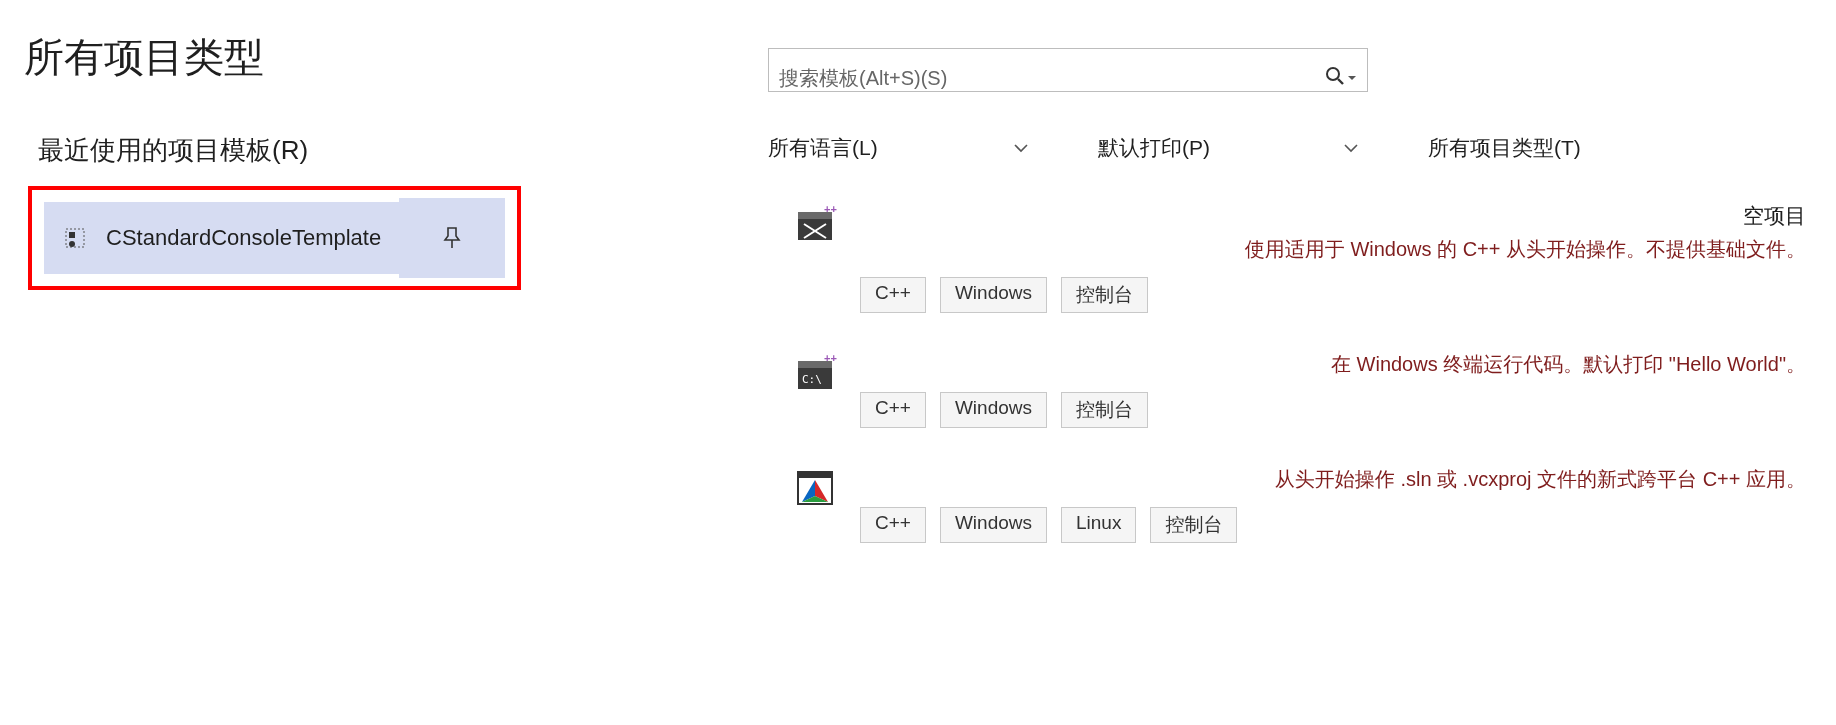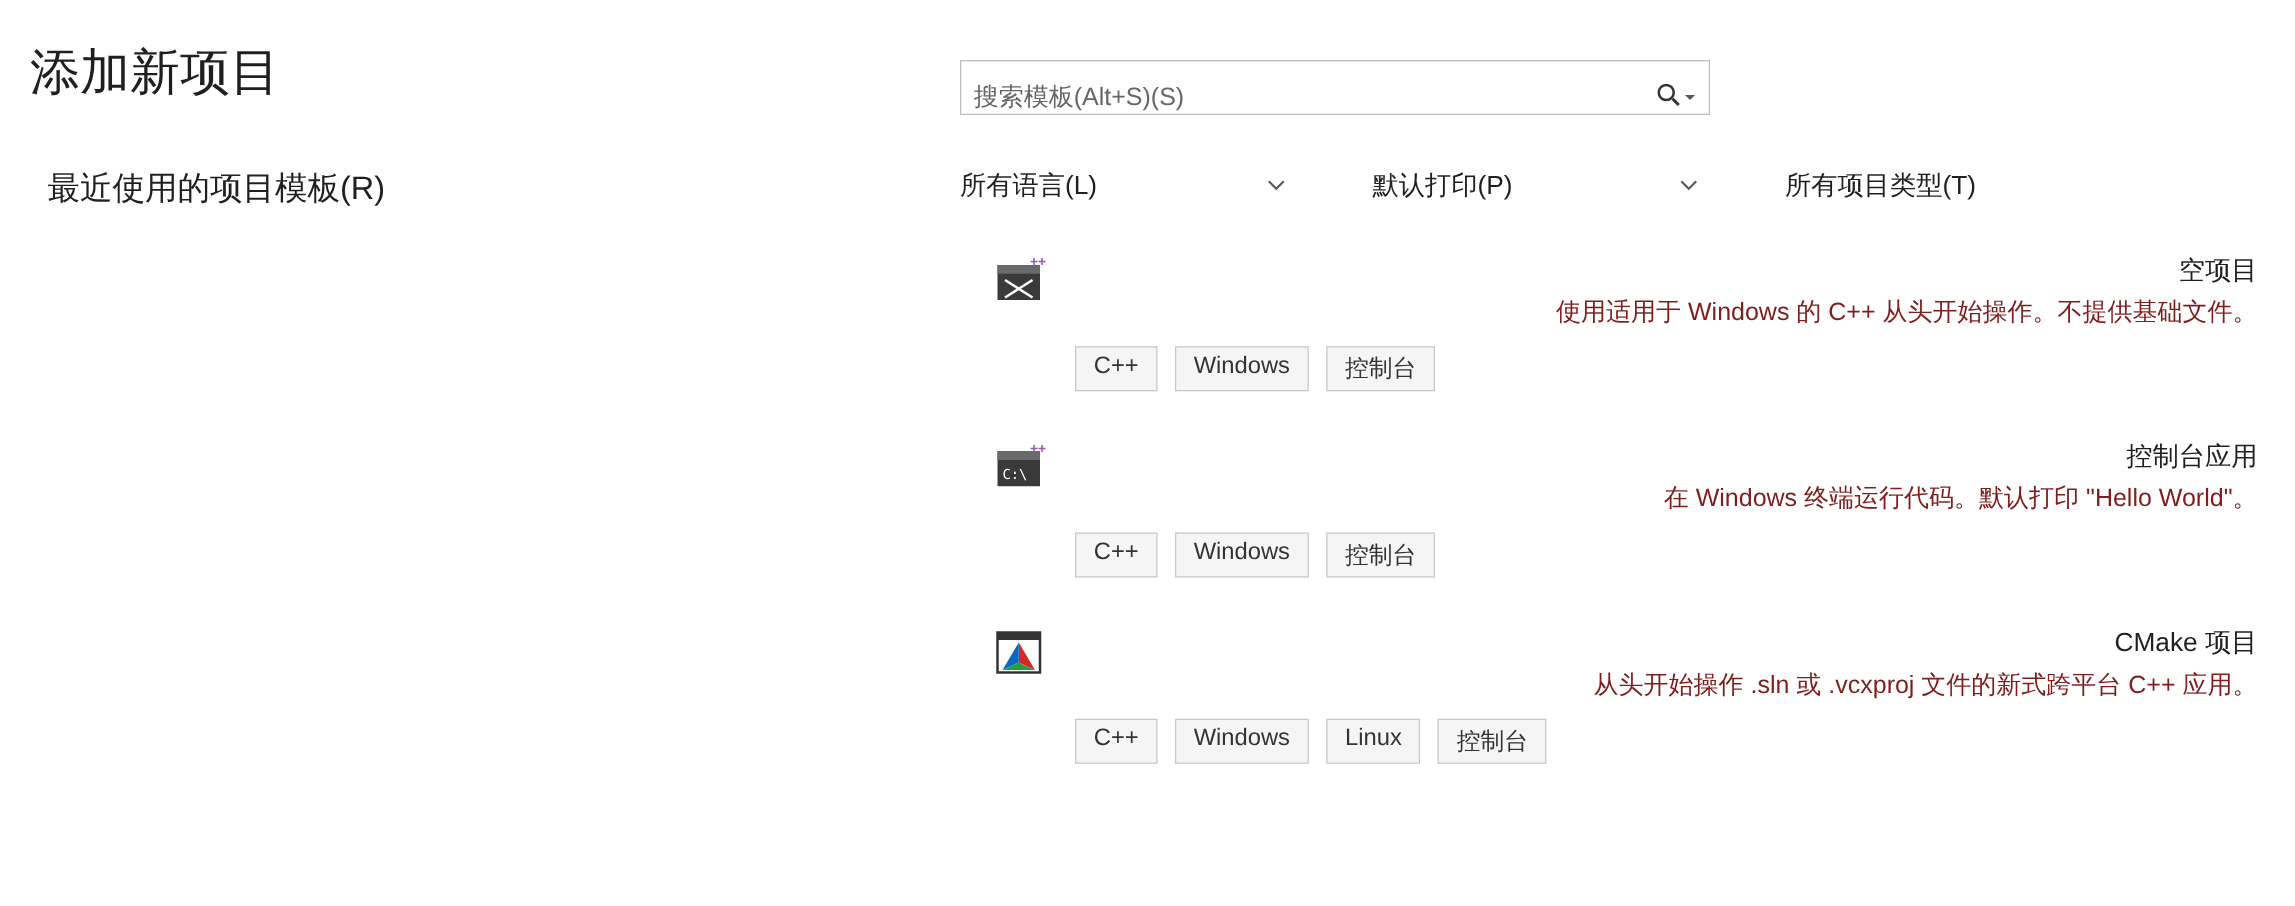--- a/index.html
+++ b/index.html
@@ -161,22 +161,45 @@
     font-size: 19px;
     color: #333;
   }
   .chev svg, .caret svg { display: block; }
 </style>
 </head>
 <body>
 
 <div class="container">
   <div class="left-col">
-    <h1 class="page-title">添加新项目</h1>
+    <h1 class="page-title">所有项目类型</h1>
     <div class="section-label">最近使用的项目模板(R)</div>
+    <div class="recent-row">
+      <div class="recent-wrap">
+        <div class="recent-item">
+          <span class="recent-item-icon-box">
+            <svg width="24" height="24" viewBox="0 0 24 24">
+              <rect x="3" y="3" width="18" height="18" fill="none" stroke="#555" stroke-width="1" stroke-dasharray="2 2"></rect>
+              <circle cx="9" cy="18" r="3" fill="#333"></circle>
+              <rect x="6" y="6" width="6" height="6" fill="#333"></rect>
+            </svg>
+          </span>
+          <span class="recent-item-label">CStandardConsoleTemplate</span>
+        </div>
+      </div>
+      <div class="pin-wrap">
+        <div class="pin-inner">
+          <span class="pin-icon">
+            <svg width="18" height="22" viewBox="0 0 18 22">
+              <path d="M5 1 L13 1 L13 9 L16 13 L2 13 L5 9 Z M9 13 L9 21" fill="none" stroke="#333" stroke-width="1.6"></path>
+            </svg>
+          </span>
+        </div>
+      </div>
+    </div>
   </div>
 
   <div class="right-col">
     <div class="search-box">
       <input class="search-input" type="text" placeholder="搜索模板(Alt+S)(S)" style="">
       <div class="search-btn">
         <span>
           <svg width="20" height="20" viewBox="0 0 20 20">
             <circle cx="8" cy="8" r="6" fill="none" stroke="#333" stroke-width="2"></circle>
             <line x1="13" y1="13" x2="18" y2="18" stroke="#333" stroke-width="2.4"></line>
@@ -233,39 +256,37 @@
           </div>
         </div>
         <div class="template-item">
           <div class="tpl-icon"><svg width="42" height="40" viewBox="0 0 42 40">
               <rect x="2" y="8" width="34" height="28" fill="#3a3a3a"></rect>
               <rect x="2" y="8" width="34" height="7" fill="#6a6a6a"></rect>
               <text x="6" y="30" font-size="11" fill="#fff" font-family="monospace">C:\</text>
               <text x="28" y="9" font-size="11" fill="#9b59b6" font-weight="bold">++</text>
             </svg></div>
           <div class="tpl-body">
-            <div class="tpl-title">控制台应用</div>
             <div class="tpl-desc">在 Windows 终端运行代码。默认打印 "Hello World"。</div>
             <div class="tpl-tags">
               <span class="tag">C++</span>
               <span class="tag">Windows</span>
               <span class="tag">控制台</span>
             </div>
           </div>
         </div>
         <div class="template-item">
           <div class="tpl-icon"><svg width="42" height="40" viewBox="0 0 42 40">
               <rect x="2" y="4" width="34" height="32" fill="none" stroke="#333" stroke-width="2"></rect>
               <rect x="2" y="4" width="34" height="6" fill="#333"></rect>
               <path d="M19 12 L32 34 L19 28 Z" fill="#d62828"></path>
               <path d="M19 12 L6 34 L19 28 Z" fill="#0a66c2"></path>
               <path d="M6 34 L32 34 L19 28 Z" fill="#2a9d3f"></path>
             </svg></div>
           <div class="tpl-body">
-            <div class="tpl-title">CMake 项目</div>
             <div class="tpl-desc">从头开始操作 .sln 或 .vcxproj 文件的新式跨平台 C++ 应用。</div>
             <div class="tpl-tags">
               <span class="tag">C++</span>
               <span class="tag">Windows</span>
               <span class="tag">Linux</span>
               <span class="tag">控制台</span>
             </div>
           </div>
         </div>
       </div>

